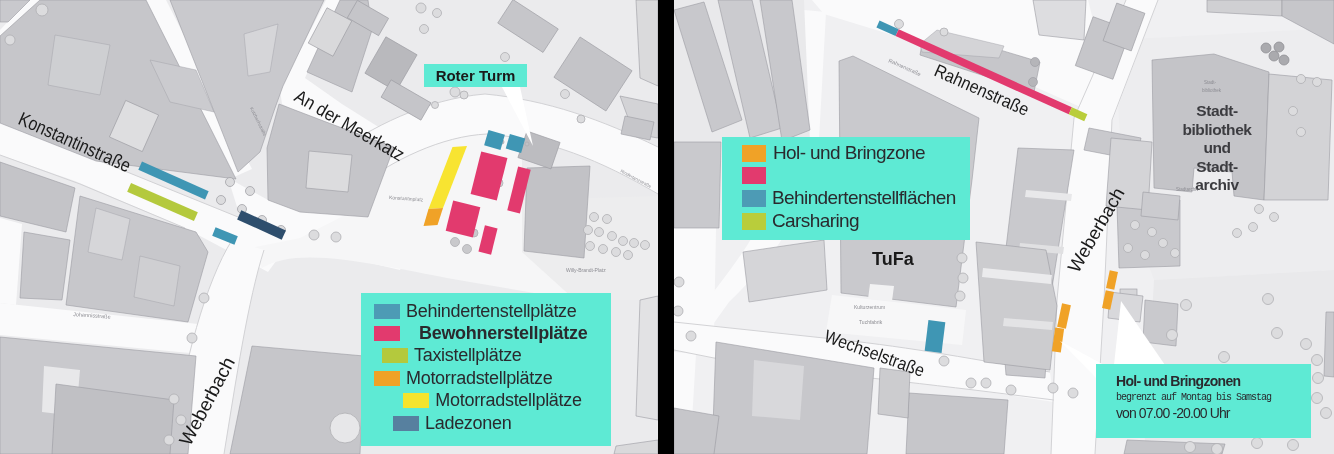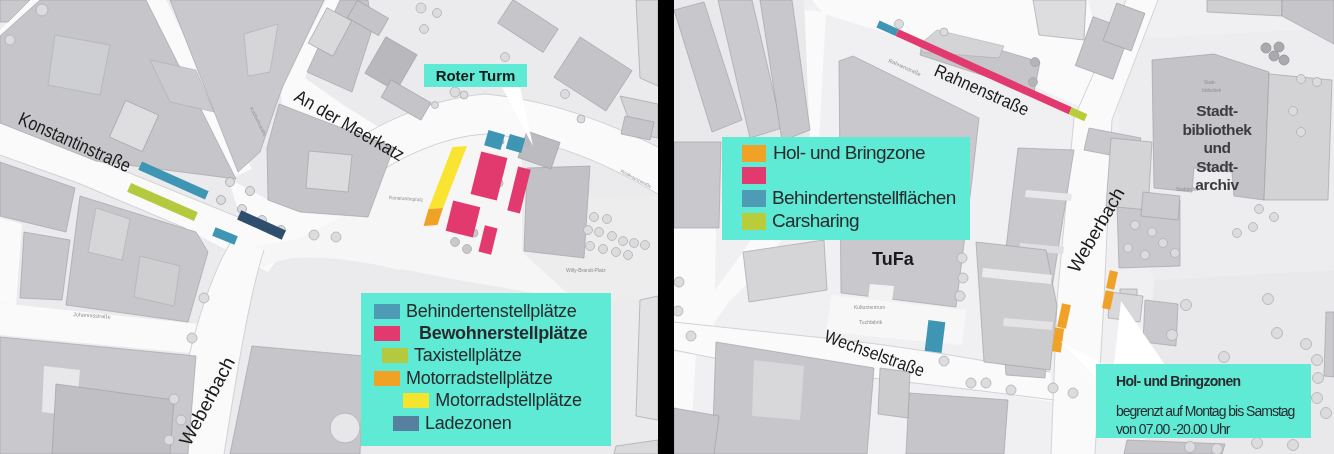--- a/index.html
+++ b/index.html
@@ -486,16 +486,16 @@
       </div>
 
 <div class="leg-row" style="height:22.6px;">
         <span class="leg-sq" style="width:24px;height:17px;background:#b9cd3b;"></span>
         <span style="margin-left:6px;">Carsharing</span>
       </div>
 </div>
 
 <div class="box" style="left:1096px;top:364px;width:215px;height:74px;padding:9px 0 0 20px;color:#2a2a2e;">
 <div style="font-size:14px;font-weight:bold;letter-spacing:-0.7px;white-space:nowrap;">Hol- und Bringzonen</div>
-<div style="font-size:14px;margin-top:14px;letter-spacing:-1px;white-space:nowrap;">begrenzt auf Montag bis Samstag</div>
+<div style="font-size:10px;margin-top:3px;letter-spacing:-1px;white-space:nowrap;font-family:Liberation Mono, monospace;">begrenzt auf Montag bis Samstag</div>
 <div style="font-size:14px;margin-top:2px;letter-spacing:-0.9px;white-space:nowrap;">von 07.00 -20.00 Uhr</div>
 </div>
 </div>
 
 </body></html>

